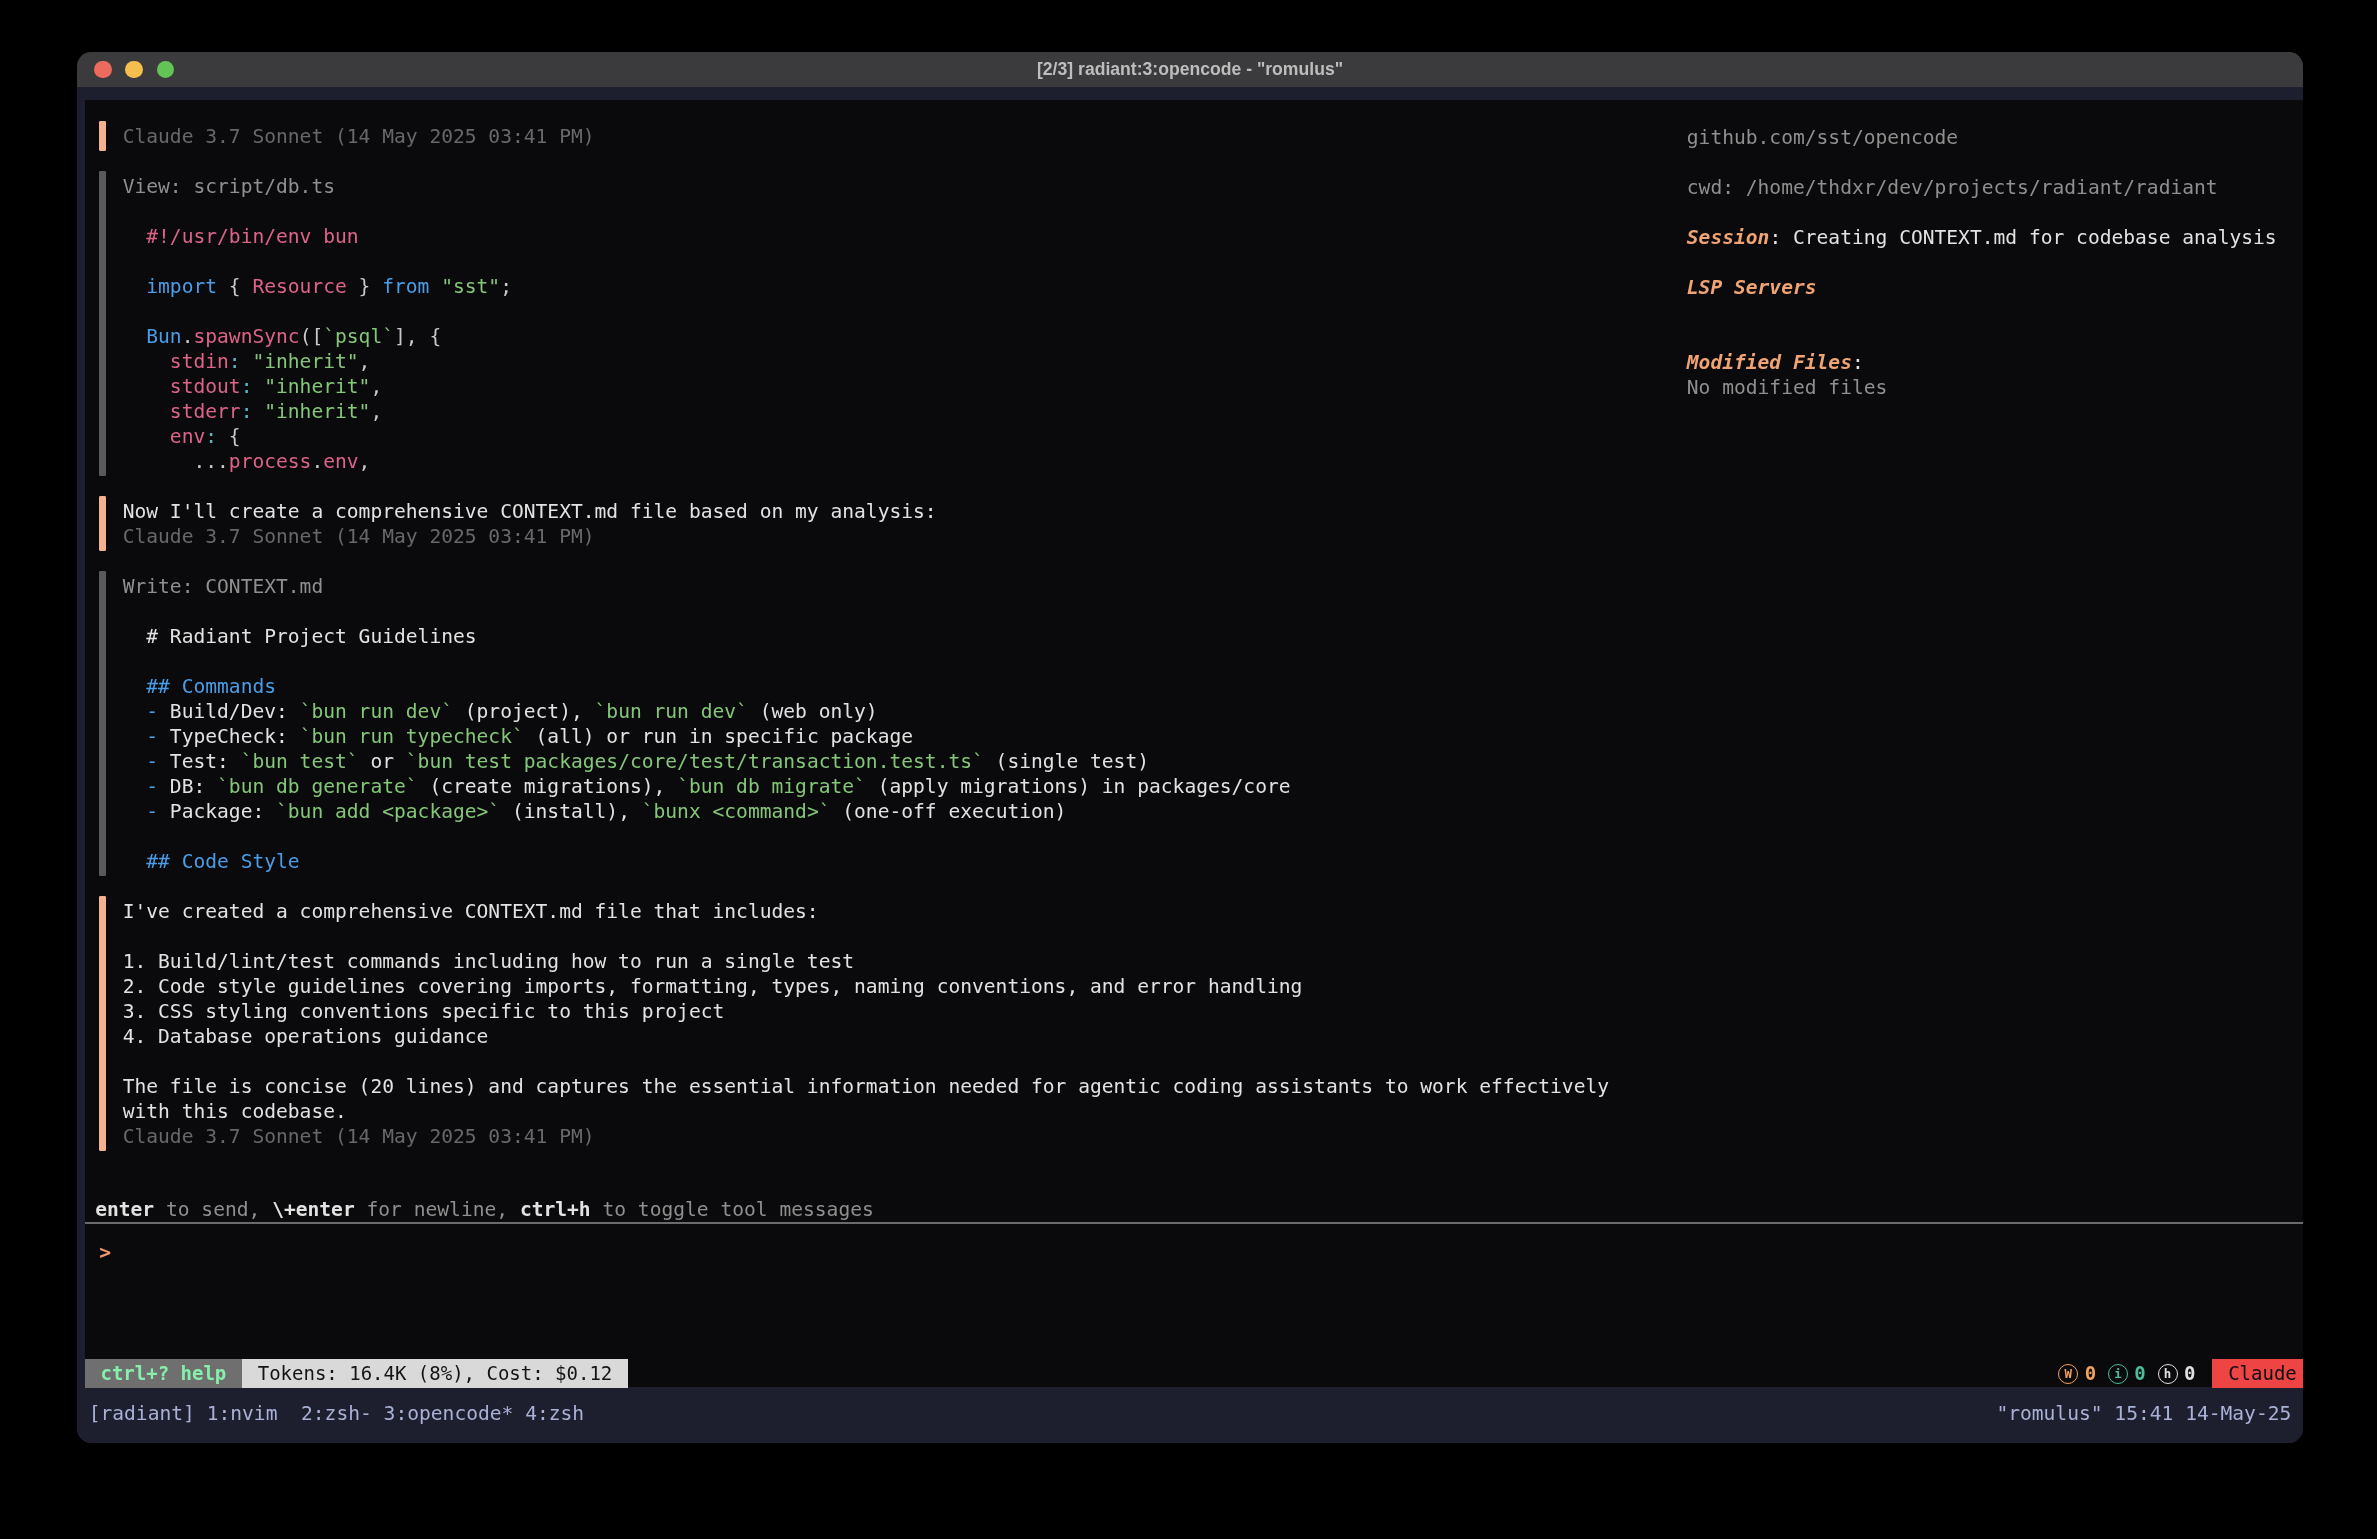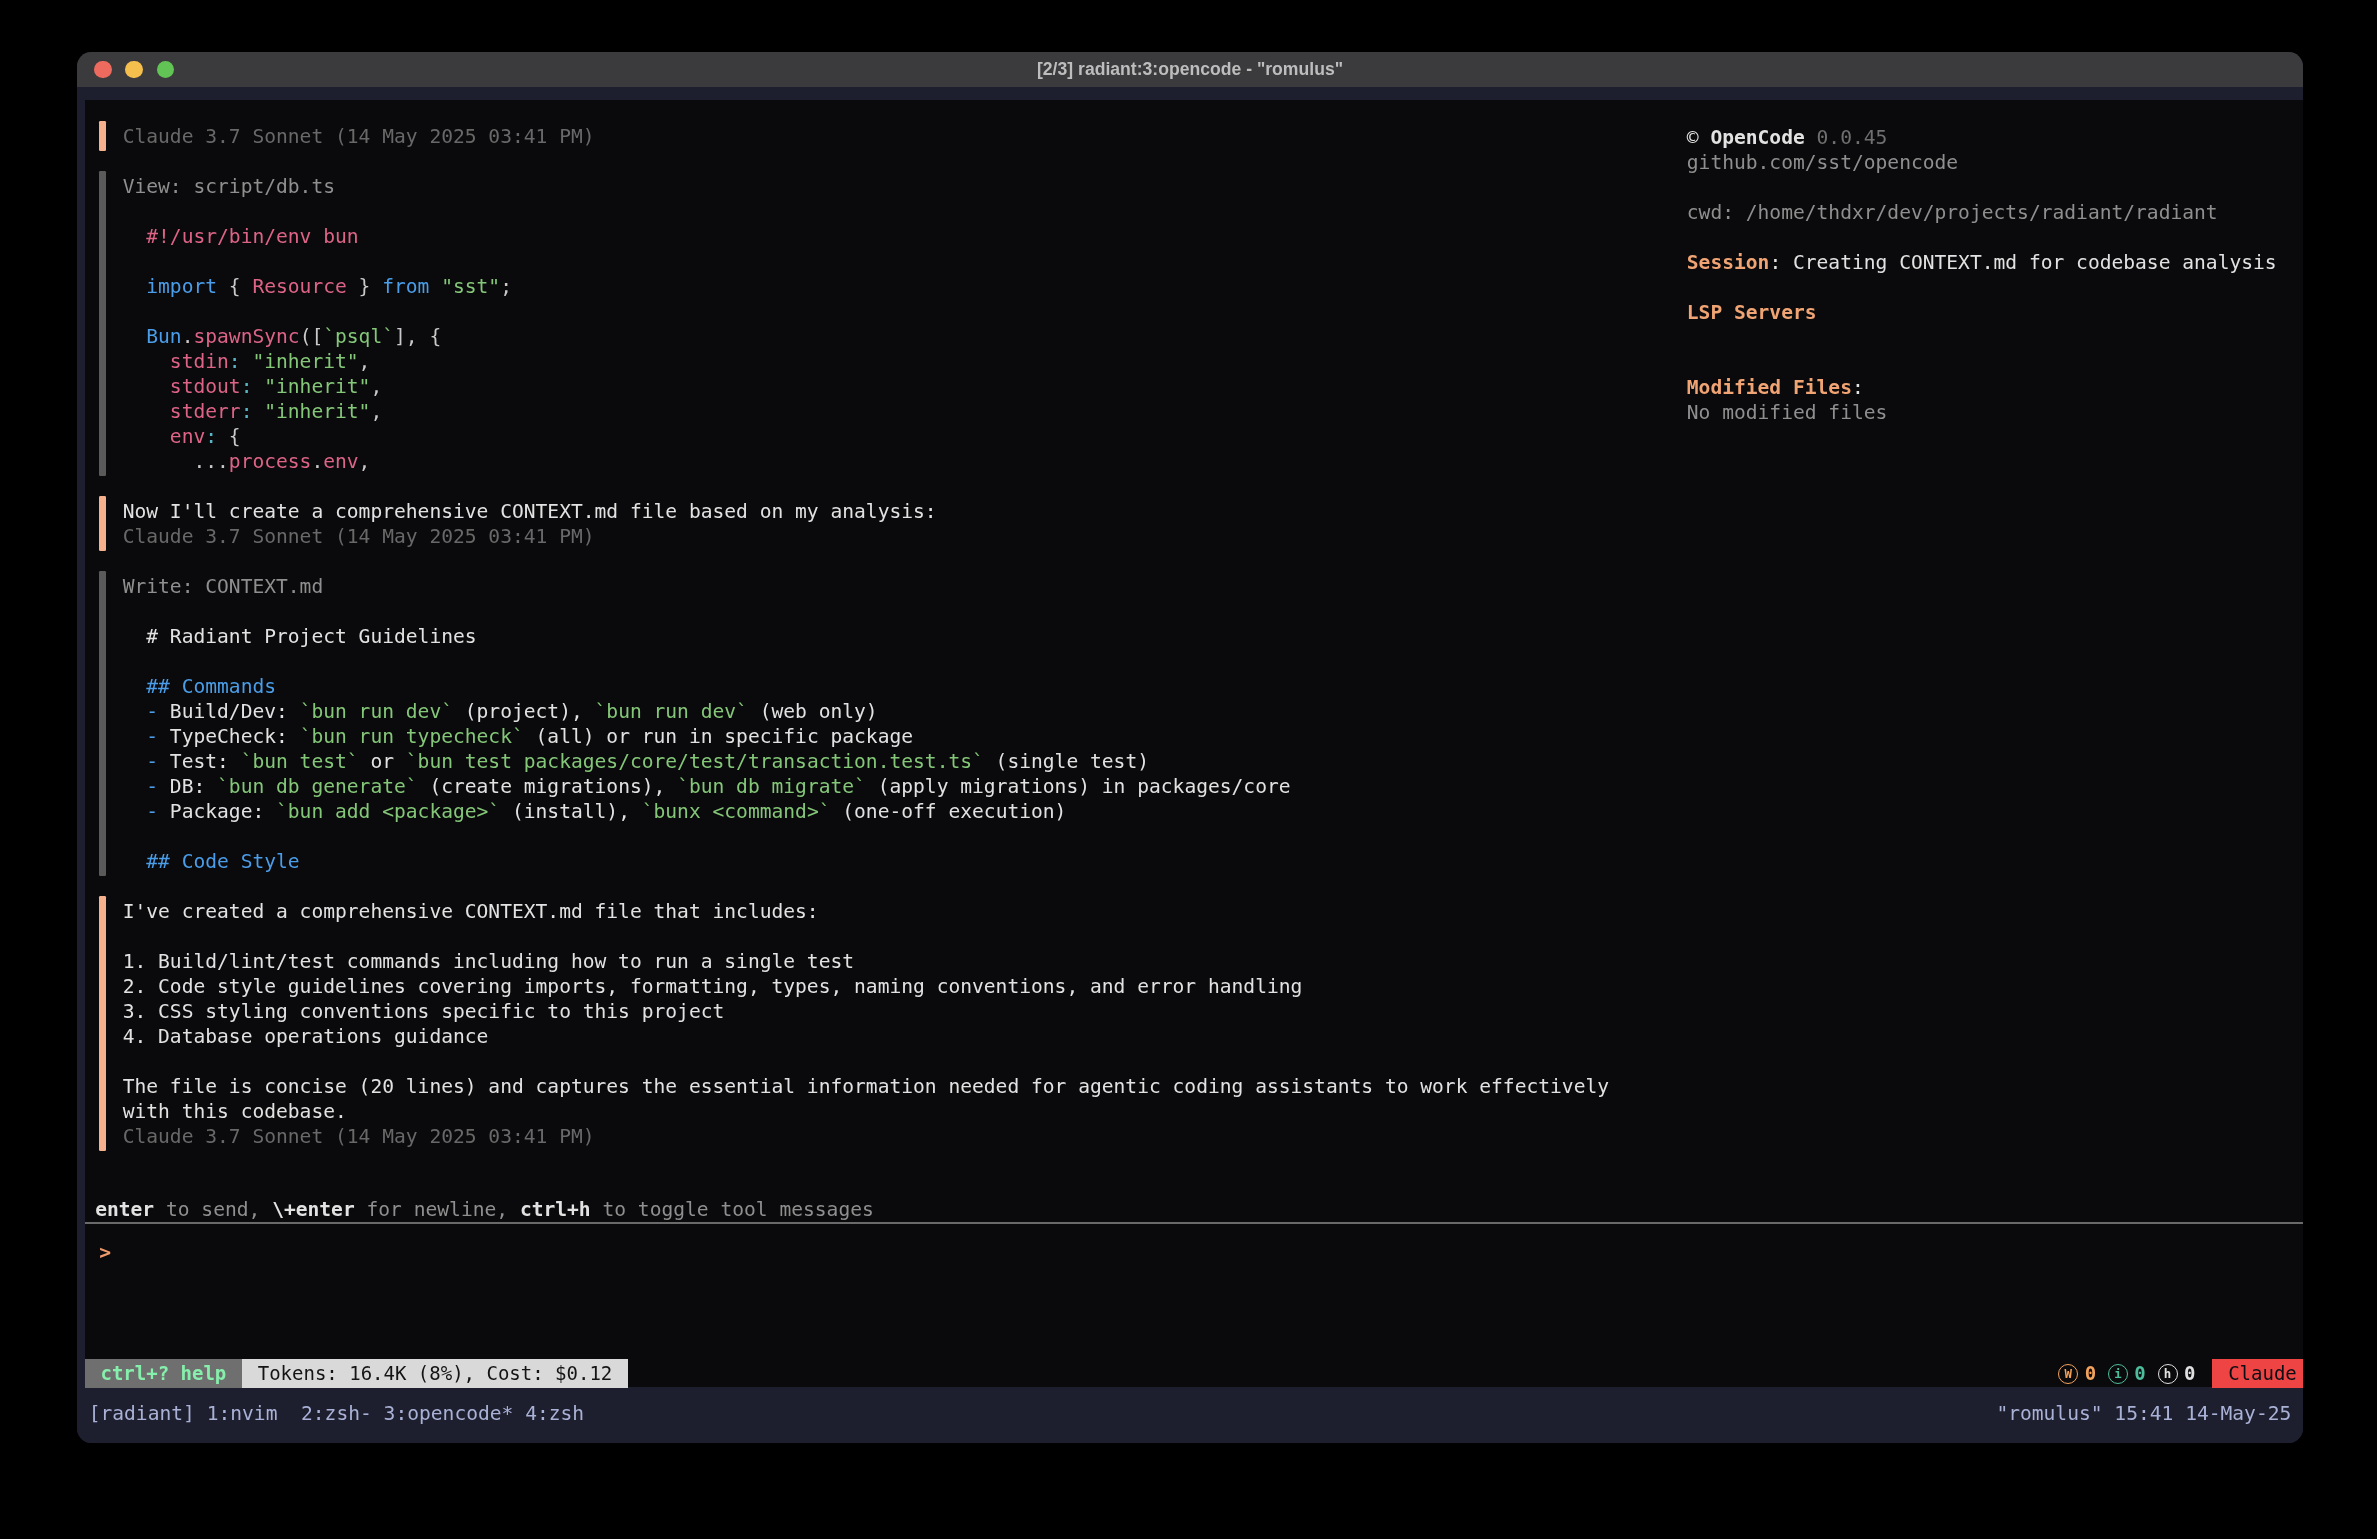--- a/index.html
+++ b/index.html
@@ -45,21 +45,21 @@
   .bar { width:7.2px; border-radius:1.3px; margin:-2.6px 16.3px -2.6px 0; flex:none; }
   .bar.orange { background:#f5b08e; }
   .bar.gray   { background:#5a5a5a; }
   .content { flex:1; min-width:0; }
   .line { min-height:25px; line-height:25px; white-space:pre-wrap; }
 
   .c-w  { color:#e2e2e2; }
   .c-d  { color:#686868; }
   .c-d2 { color:#6f6f6f; }
   .c-g  { color:#8f8f8f;margin-top:36px; }
-  .c-o  { color:#f0a473; }
+  .c-o  { color:#f0a473;font-style:italic; }
   .c-b  { color:#4a9de8; }
   .c-gr { color:#84c778; }
   .c-p  { color:#dd6387; }
   .c-c  { color:#5ab6c4; }
   .c-pu { color:#c9c9c9; }
   .bold { font-weight:bold; }
 
   
   .sidebar { position:absolute; left:1602px; top:25px; width:595px; }
 
@@ -170,21 +170,20 @@
               <div class="line"><span class="c-w">4. Database operations guidance</span></div>
               <div class="line"></div>
               <div class="line"><span class="c-w">The file is concise (20 lines) and captures the essential information needed for agentic coding assistants to work effectively</span></div>
               <div class="line"><span class="c-w">with this codebase.</span></div>
               <div class="line"><span class="c-d">Claude 3.7 Sonnet (14 May 2025 03:41 PM)</span></div>
             </div>
           </div>
         </div>
 
       <div class="sidebar">
-          <div class="line"><span class="c-w">© </span><span class="c-w bold">OpenCode</span><span class="c-d2"> 0.0.45</span></div>
           <div class="line"><span class="c-g">github.com/sst/opencode</span></div>
           <div class="line"></div>
           <div class="line"><span class="c-g">cwd: /home/thdxr/dev/projects/radiant/radiant</span></div>
           <div class="line"></div>
           <div class="line"><span class="c-o bold">Session</span><span class="c-w">: Creating CONTEXT.md for codebase analysis</span></div>
           <div class="line"></div>
           <div class="line"><span class="c-o bold">LSP Servers</span></div>
           <div class="line"></div>
           <div class="line"></div>
           <div class="line"><span class="c-o bold">Modified Files</span><span class="c-w">:</span></div>

